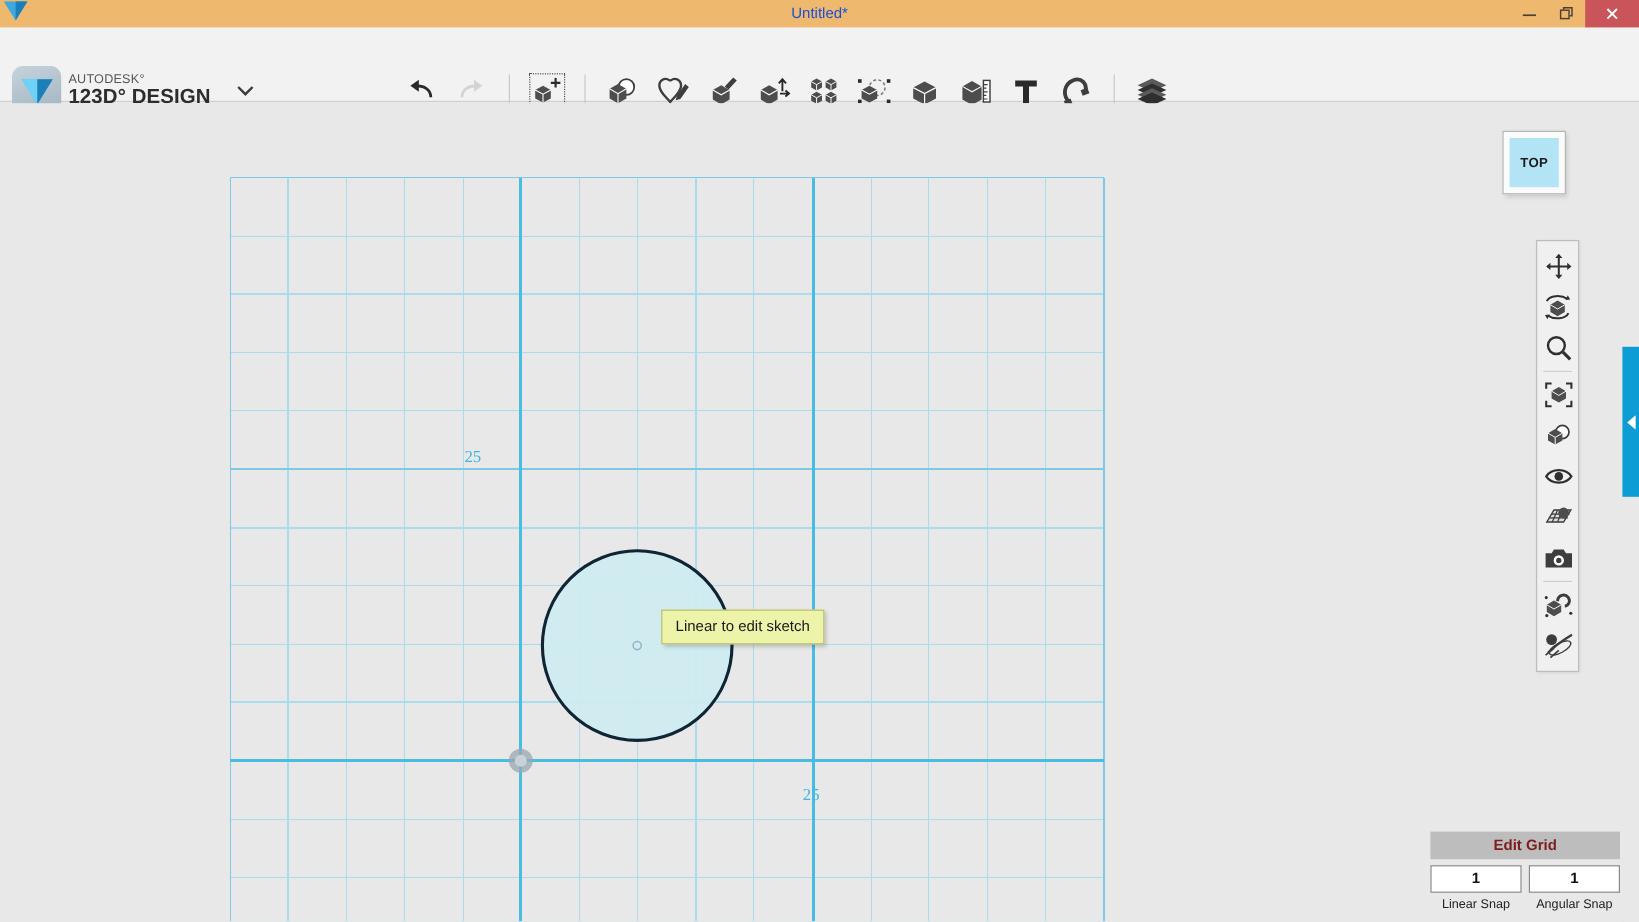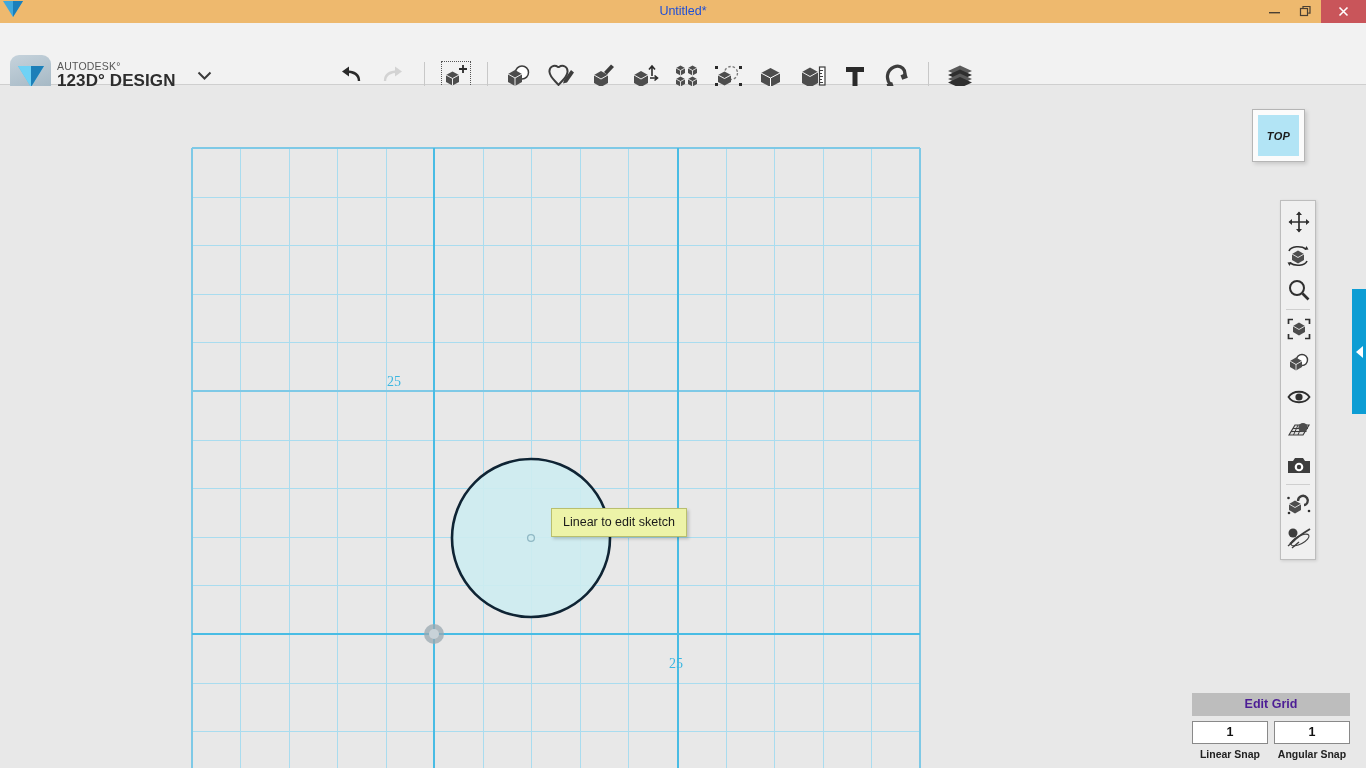--- a/index.html
+++ b/index.html
@@ -148,21 +148,20 @@
     box-shadow: 2px 2px 4px rgba(0,0,0,.14);
     display: flex; align-items: center; justify-content: center;
     padding: 5px;
   }
   .viewcube-face {
     width: 100%; height: 100%;
     background: #b2e4f5;
     display: flex; align-items: center; justify-content: center;
     font-size: 11px; font-weight: bold; color: #1c1c1c;
     letter-spacing: .3px;
-    font-style: italic;
   }
 
   
   .navbar {
     position: absolute; right: 36px; top: 114px;
     width: 36px;
     background: #f0f0f0;
     border: 1px solid #bdbdbd;
     box-shadow: 1px 1px 3px rgba(0,0,0,.12);
     padding: 4px 0;
@@ -199,35 +198,35 @@
     background: #b4b4b4;
     z-index: -1;
   }
 
   
   .editgrid {
     position: absolute; right: 16px; bottom: 8px;
     width: 158px;
   }
   .eg-header {
-    background: #bdbdbd; color: #4c1d95;
+    background: #bdbdbd; color: #7f1d1d;
     text-align: center; font-size: 12.5px; font-weight: bold;
     padding: 4px 0 5px;
   }
   .eg-fields { display: flex; gap: 6px; margin-top: 5px; }
   .eg-field { flex: 1; }
   .eg-input {
     width: 100%;
     background: #fff; border: 1px solid #898989;
     text-align: center; font-size: 12.5px; font-weight: bold;
     color: #111; padding: 3px 0 4px;
     font-family: "Liberation Sans", sans-serif;
   }
   .eg-caption {
-    text-align: center; font-size: 10.5px; font-weight: bold;
+    text-align: center; font-size: 10.5px; font-weight: normal;
     color: #222; margin-top: 4px;
   }
 </style>
 </head>
 <body>
 
 <div class="titlebar">
   <div class="tb-logo">
     <svg width="20" height="16" viewBox="0 0 20 16">
       <path d="M0 0 L20 0 L10 16 Z" fill="#3fa9dd"></path>

